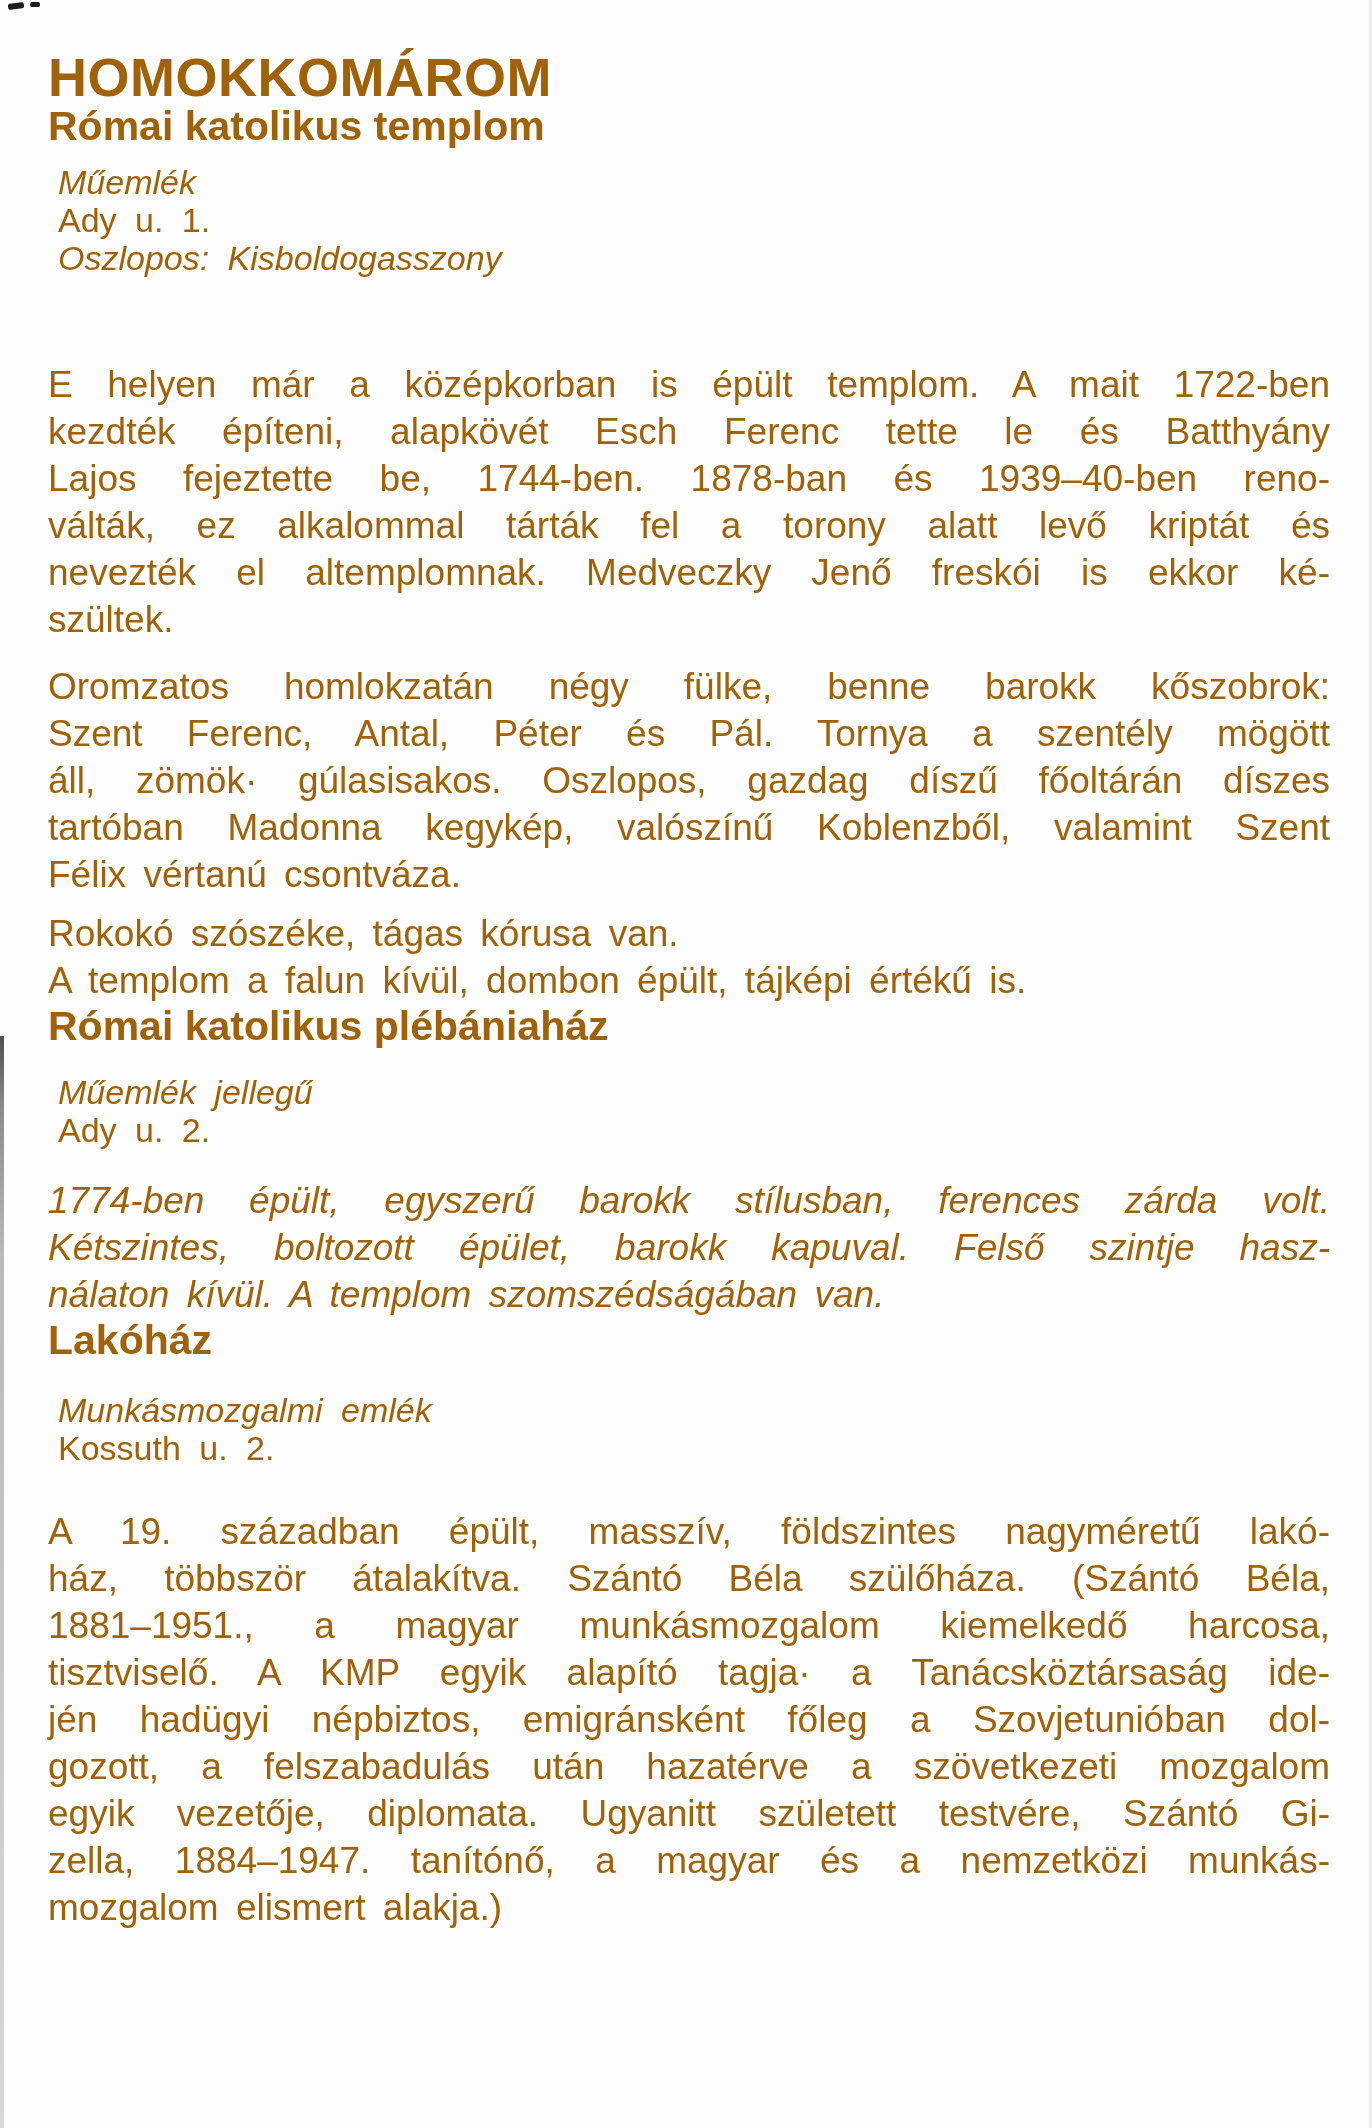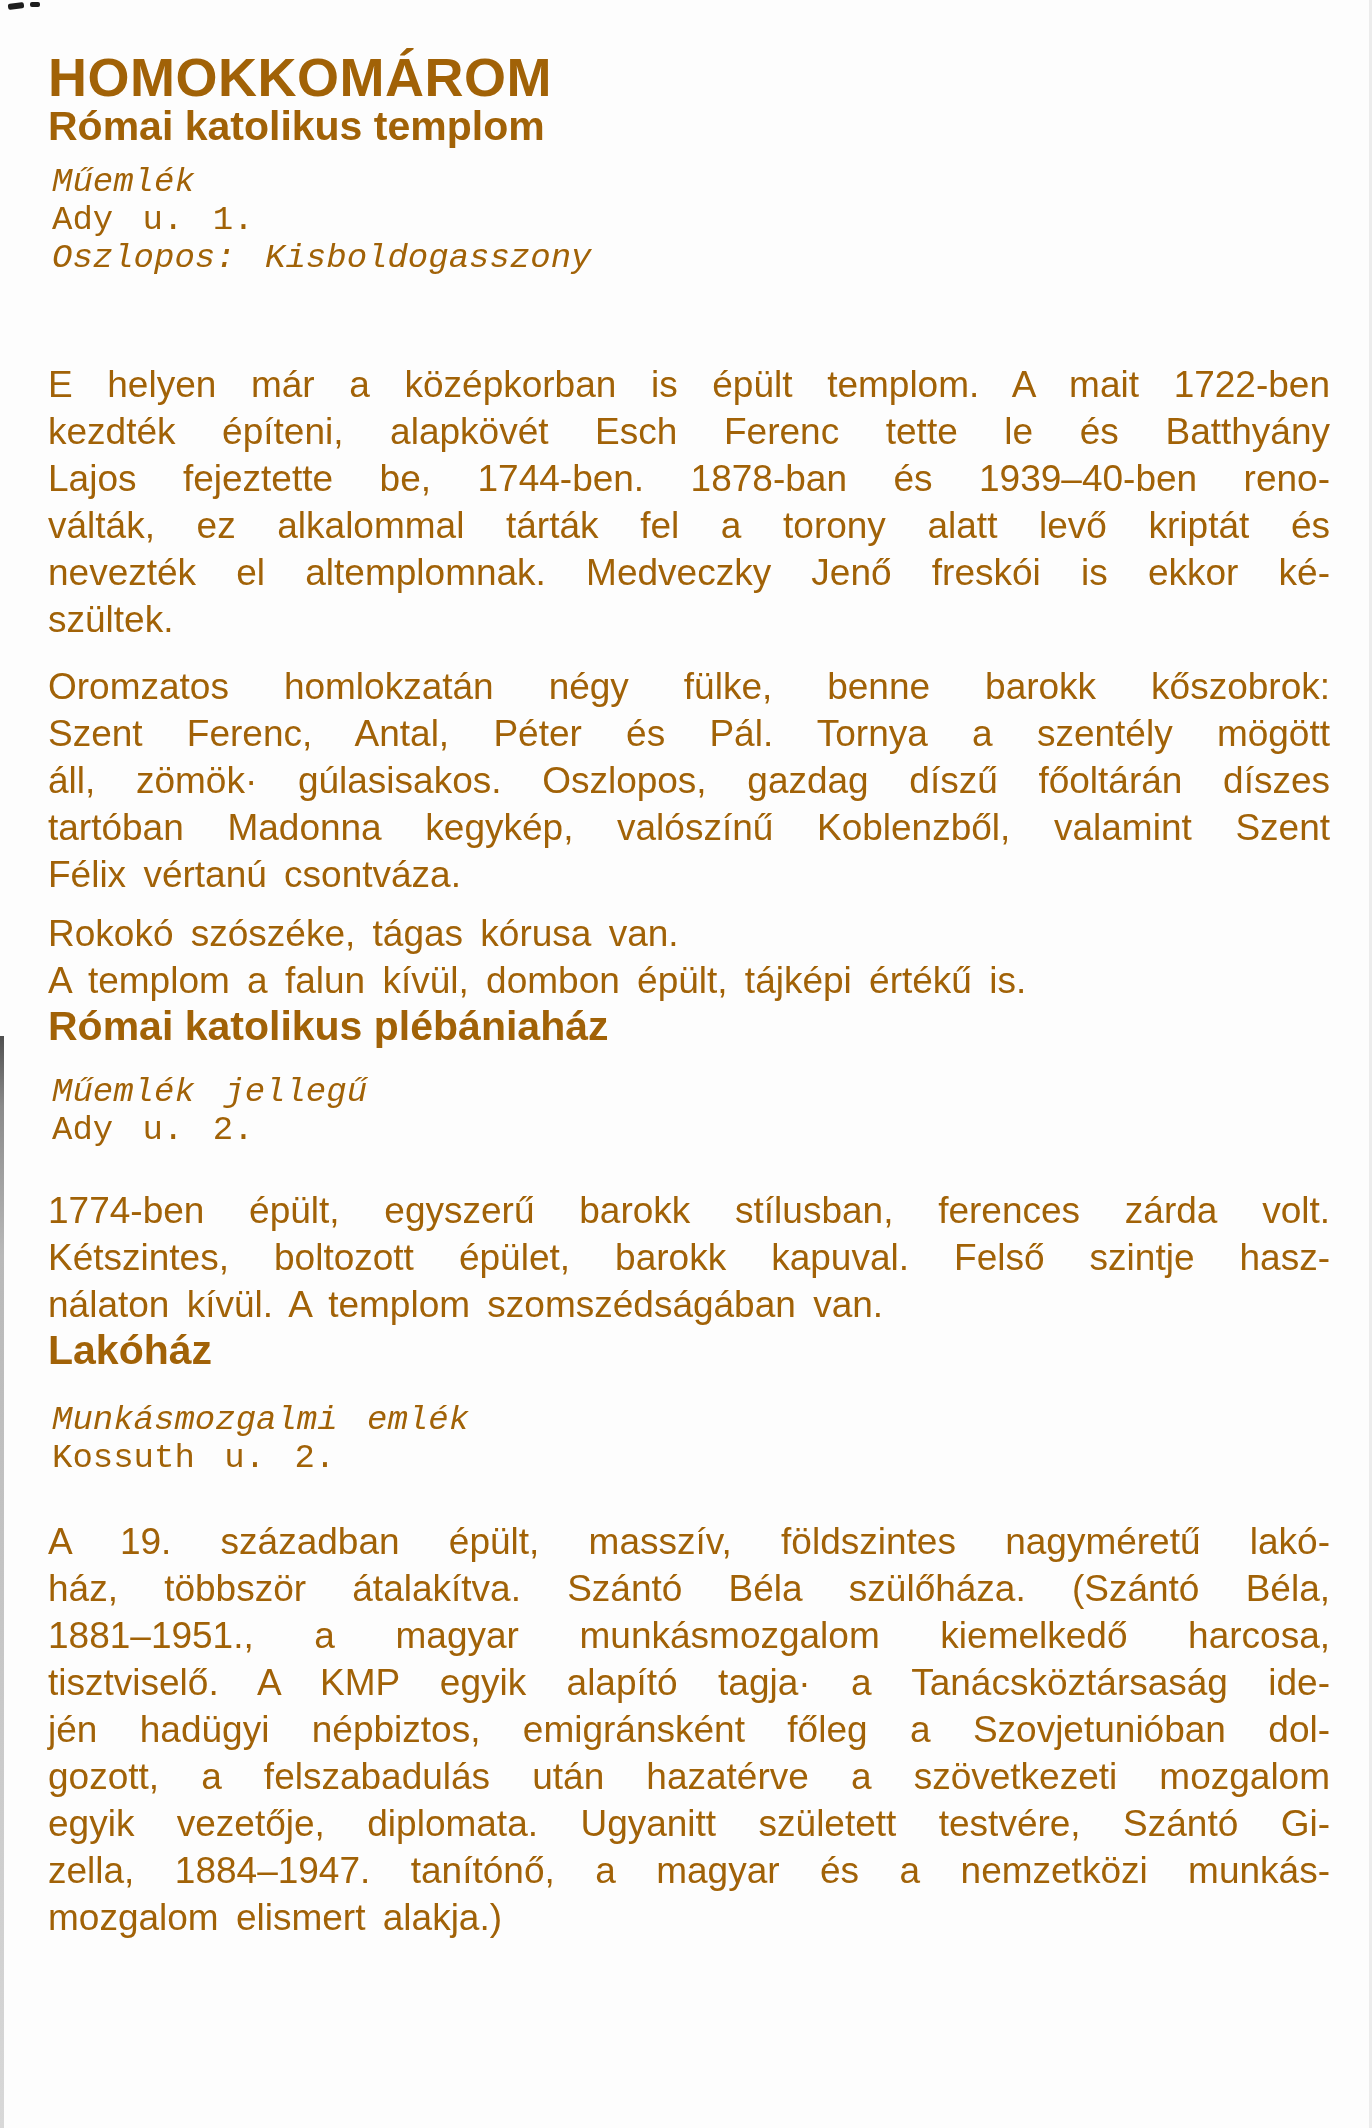--- a/index.html
+++ b/index.html
@@ -51,36 +51,36 @@
   h2.section-heading {
     font-size: 41px;
     font-weight: 700;
     line-height: 45px;
     margin: 0;
   }
   .s1-heading { margin-top: 30px; }
   .s2-heading { margin-top: 48px; }
   .s3-heading { margin-top: 64px; }
 
-  .meta { margin: 4px; font-family: Liberation Mono, monospace; }
+  .meta { margin: 10px; }
   .meta-s1 { margin-top: 14px; }
   .meta-s2 { margin-top: 24px; }
   .meta-s3 { margin-top: 28px; }
   .meta-line {
     font-size: 34px;
     line-height: 38px;
     word-spacing: 9px;
   }
   .italic { font-style: italic; }
 
   .para { margin: 0; }
   .p1 { margin-top: 84px; }
   .p2 { margin-top: 20px; }
   .p3 { margin-top: 12px; }
-  .p4 { margin-top: 38px; }
+  .p4 { margin-top: 28px; font-style: italic; }
   .p5 { margin-top: 41px; }
 
   .line {
     font-size: 37px;
     line-height: 47px;
     white-space: normal;
     word-spacing: 7px;
   }
   .line.j {
     word-spacing: normal;

